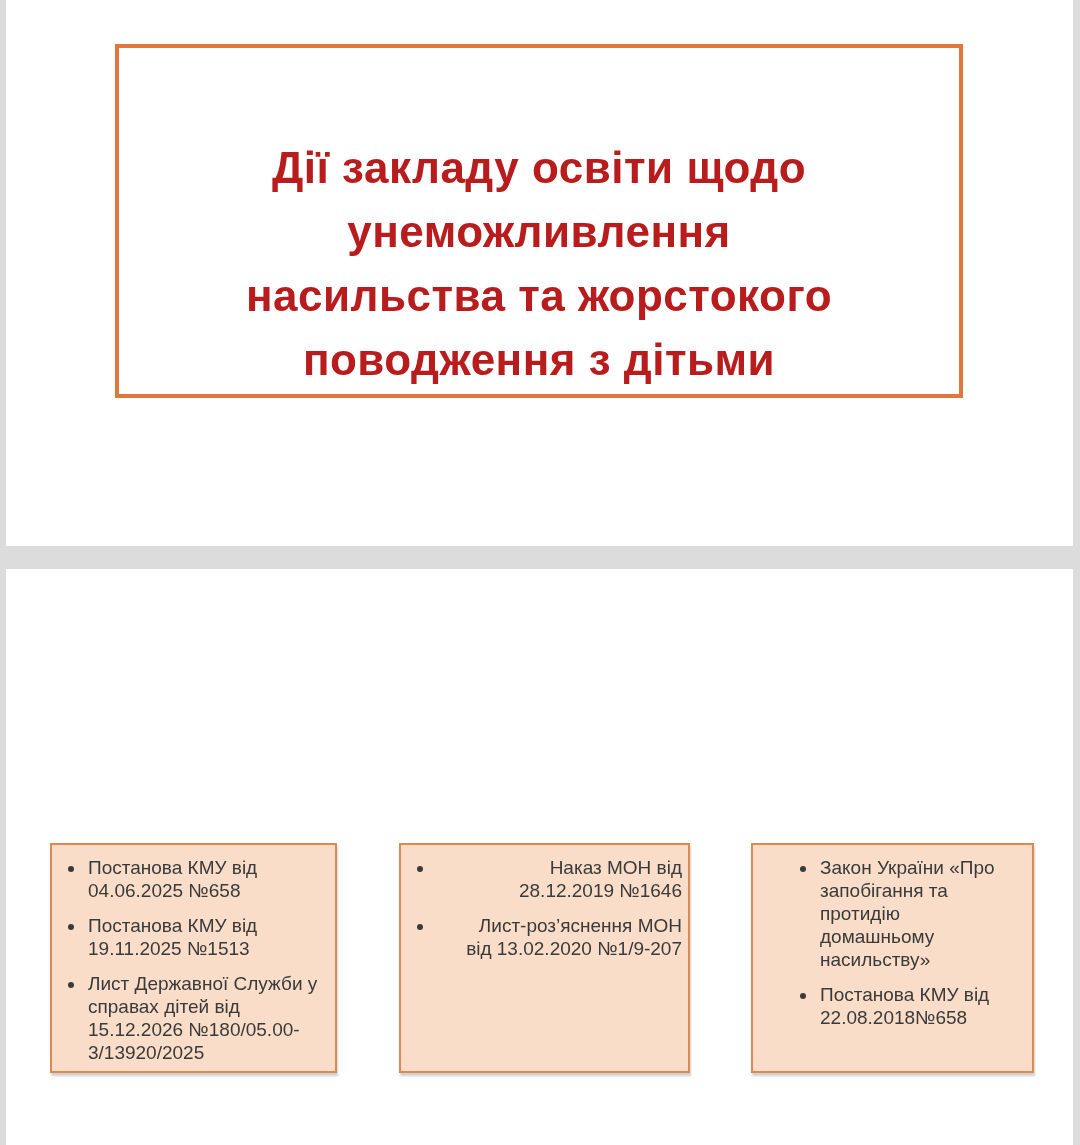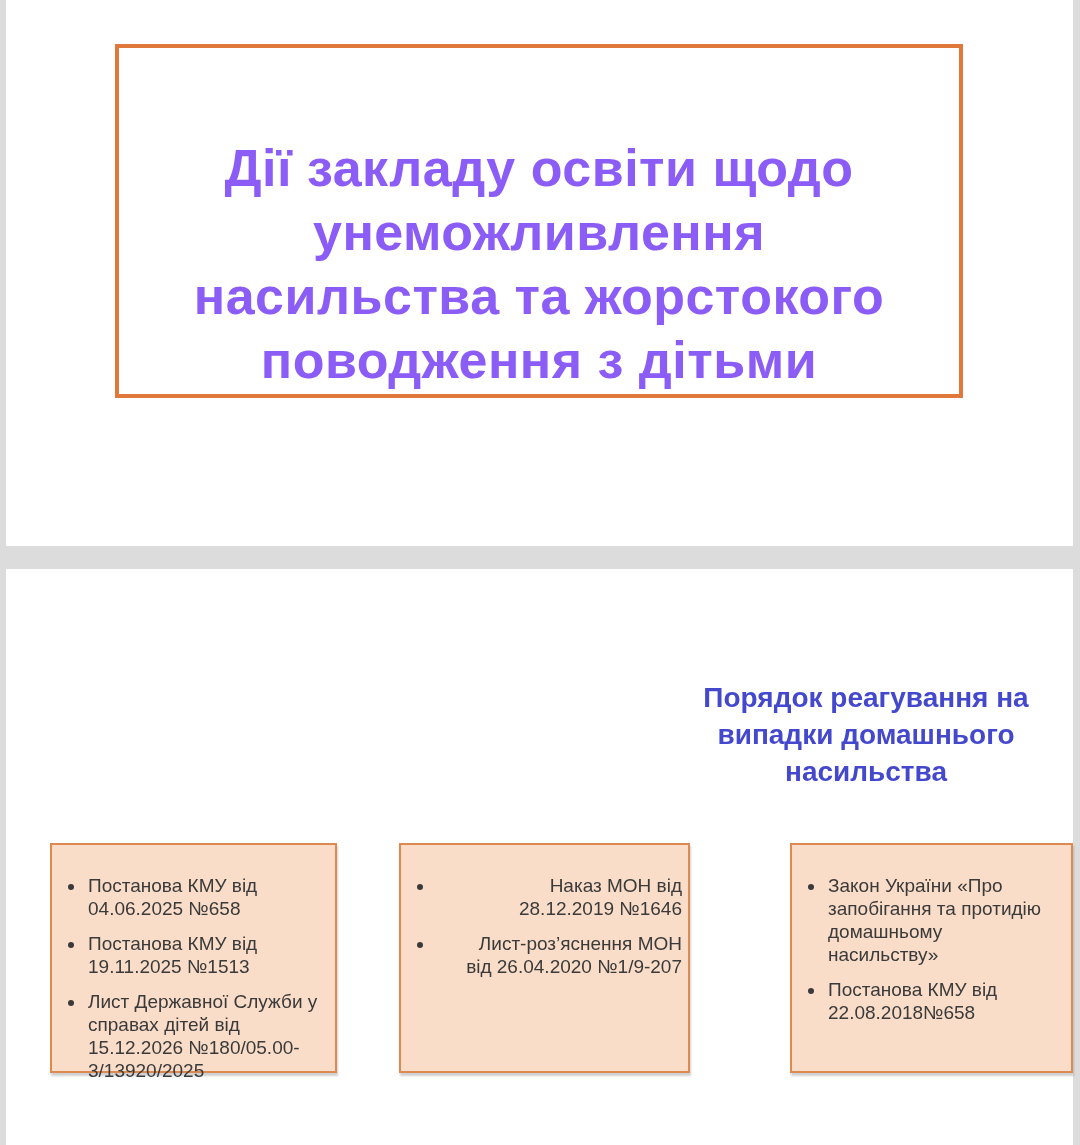--- a/index.html
+++ b/index.html
@@ -29,24 +29,24 @@
     left: 109px;
     top: 44px;
     width: 848px;
     height: 354px;
     border: 4px solid #e0783c;
     box-sizing: border-box;
     text-align: center;
   }
   .slide-title {
     margin: 88px 10px 0 10px;
-    font-size: 52px;
+    font-size: 44px;
     line-height: 64px;
     font-weight: bold;
-    color: #8b5cf6;
+    color: #b91c1c;
     white-space: pre-line;
     letter-spacing: 0.5px;
   }
 
   
   .col-heading {
     position: absolute;
     color: #4448cd;
     font-size: 28px;
     font-weight: 600;
@@ -63,23 +63,23 @@
     top: 274px;
     height: 230px;
     background: #f9ddc8;
     border: 2px solid #dd8a50;
     box-sizing: border-box;
     box-shadow: 1px 3px 2px rgba(120,120,120,0.35);
     color: #3a3a3a;
   }
   .b1 { left: 44px;  width: 287px; }
   .b2 { left: 393px; width: 291px; text-align: right; }
-  .b3 { left: 784px; width: 283px; }
+  .b3 { left: 745px; width: 283px; padding-left: 31px; }
   .ref-box ul {
-    margin: 29px 6px 0 0;
+    margin: 11px 6px 0 0;
     padding-left: 34px;
     font-size: 19px;
     line-height: 23px;
     list-style: disc outside;
   }
   .ref-box li {
     margin: 0 0 12px 0;
     white-space: pre-line;
     padding-left: 2px;
   }
@@ -95,43 +95,40 @@
 унеможливлення
 насильства та жорстокого
 поводження з дітьми</h1>
     </div>
   </section>
 
   <section class="slide slide2">
 
 
 
-    <div class="col-heading h3">Порядок реагування на
-випадки домашнього
-насильства</div>
 
     <div class="ref-box b1">
       <ul>
           <li>Постанова КМУ від
 04.06.2025 №658</li>
           <li>Постанова КМУ  від
 19.11.2025 №1513</li>
           <li>Лист Державної Служби у
 справах дітей від
 15.12.2026 №180/05.00-
 3/13920/2025</li>
         </ul>
     </div>
 
     <div class="ref-box b2">
       <ul>
           <li>Наказ МОН від
 28.12.2019 №1646</li>
           <li>Лист-роз’яснення МОН
-від 26.04.2020 №1/9-207</li>
+від 13.02.2020 №1/9-207</li>
         </ul>
     </div>
 
     <div class="ref-box b3">
       <ul>
           <li>Закон України «Про
 запобігання та протидію
 домашньому
 насильству»</li>
           <li>Постанова КМУ від

